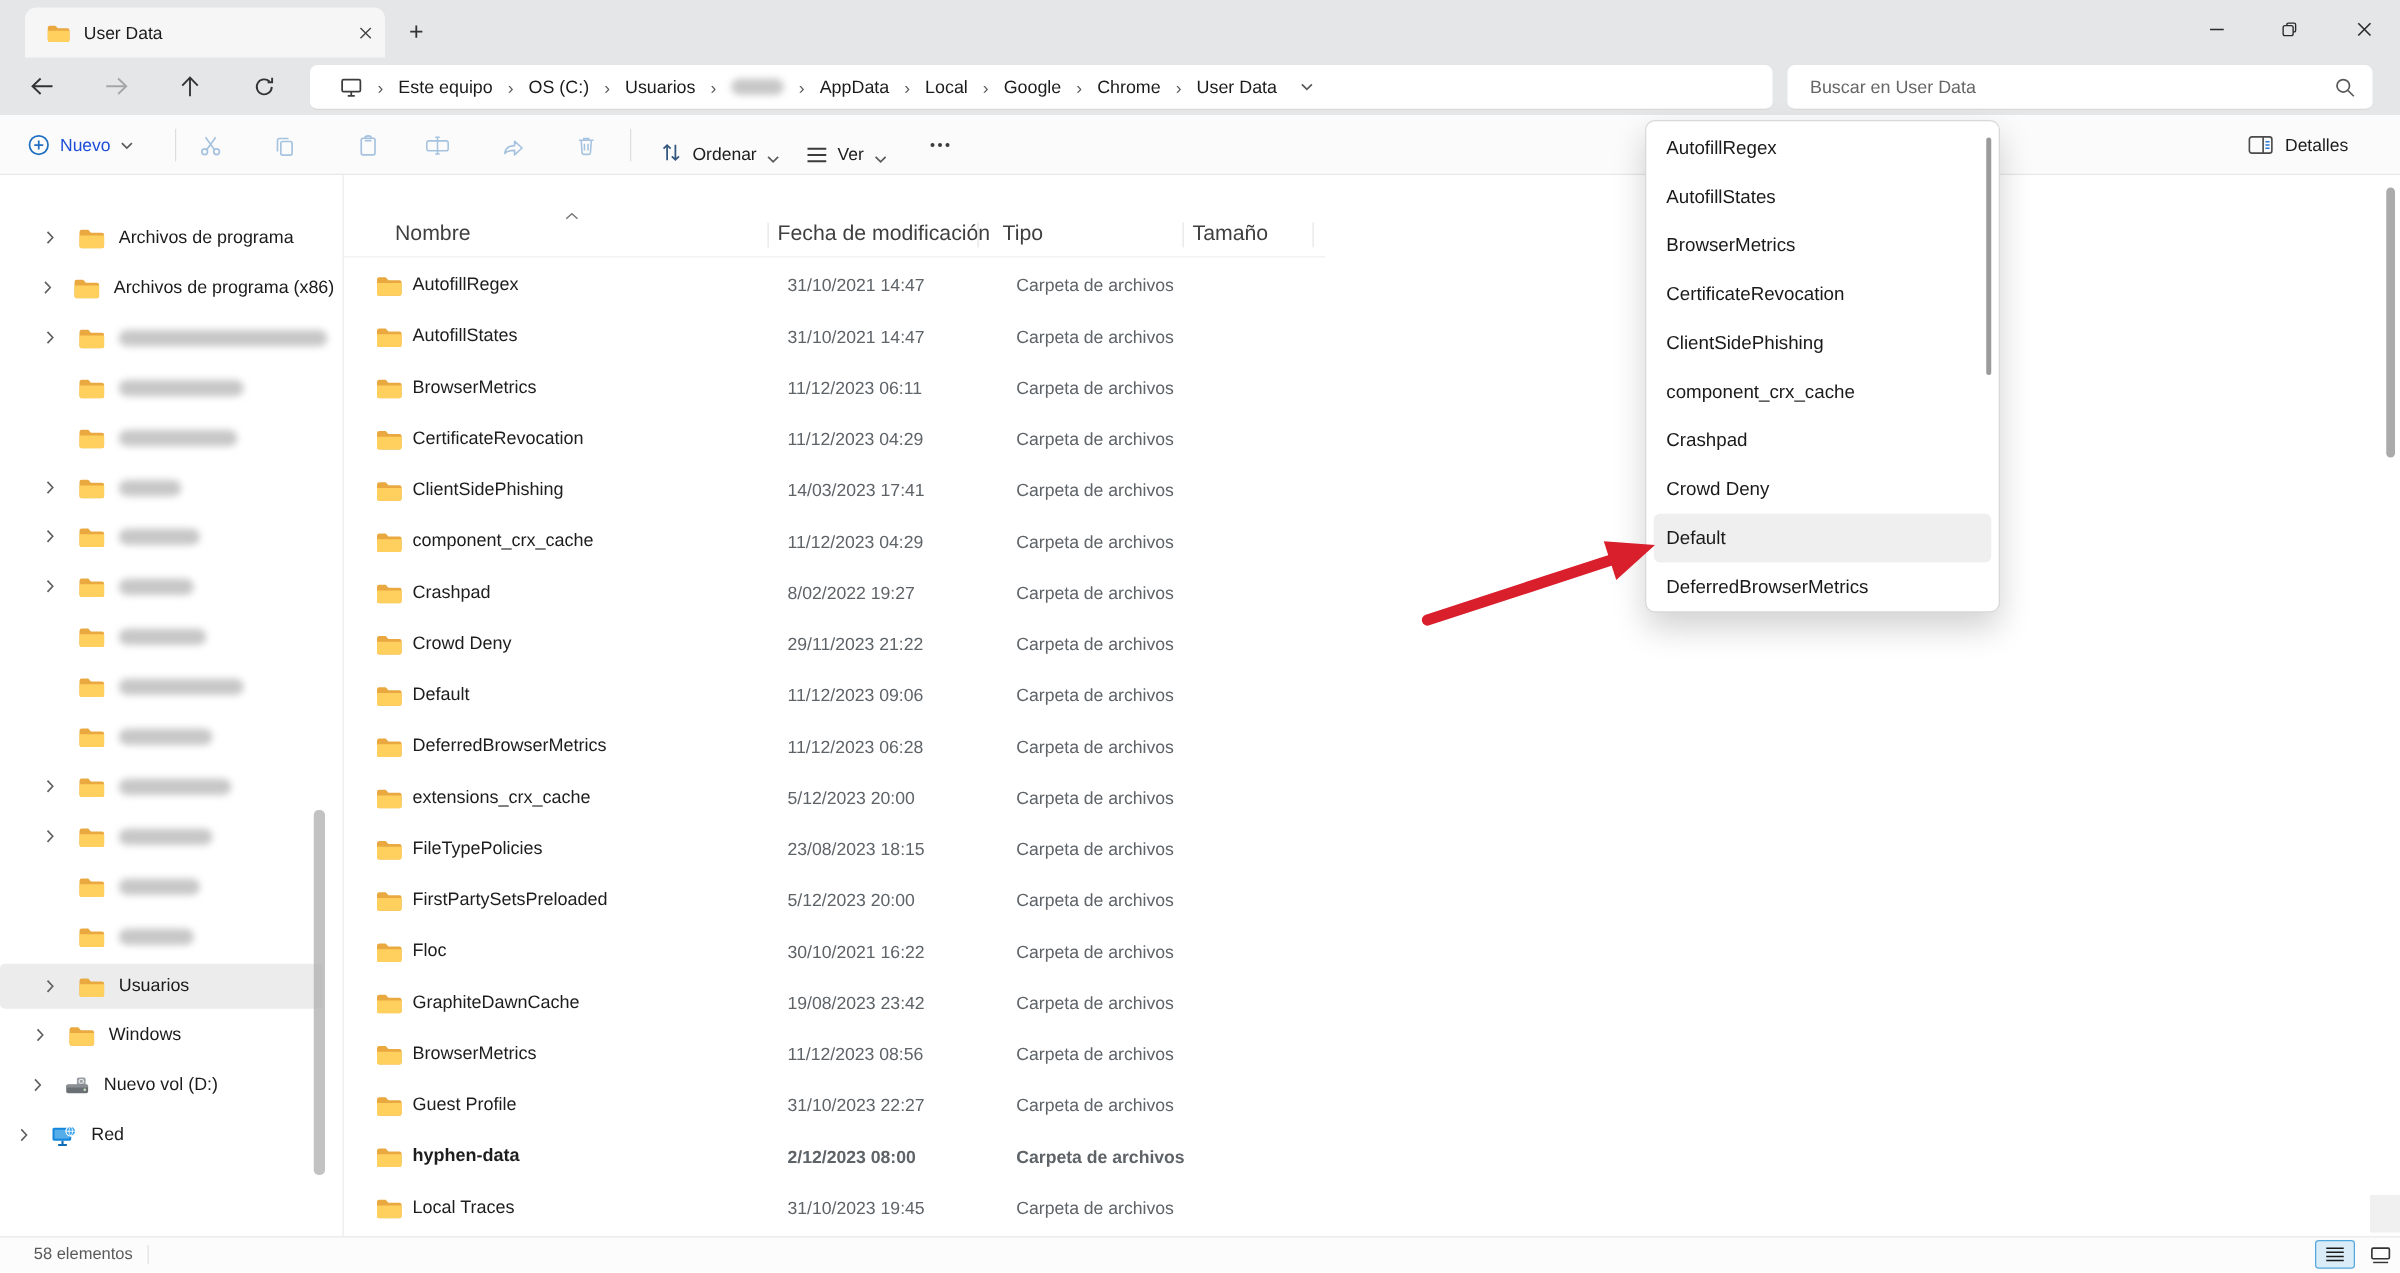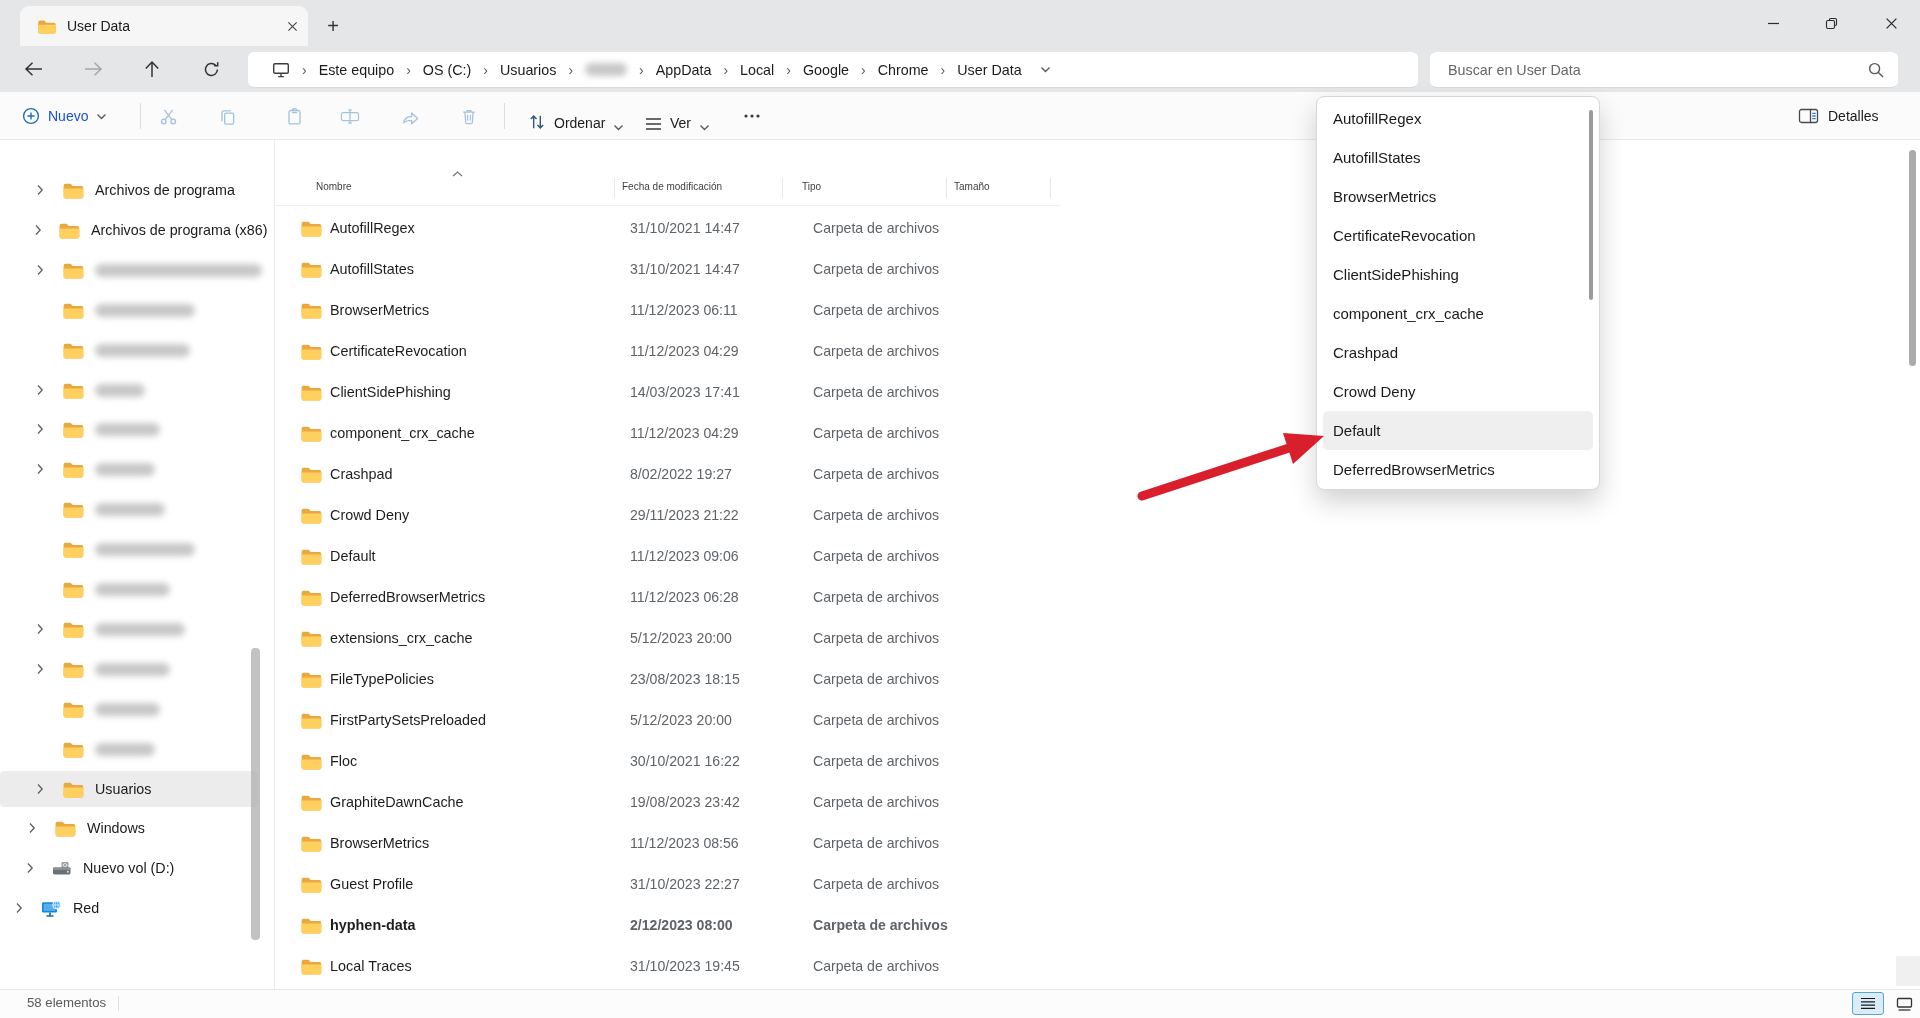--- a/index.html
+++ b/index.html
@@ -38,21 +38,21 @@
   .side-divider{left:274px;top:140px;width:1px;height:850px;background:#ECECEC;}
   .side-item{left:0;width:262px;height:40px;display:flex;align-items:center;box-sizing:border-box;}
   .side-item .hl{position:absolute;left:0;top:2px;right:4px;bottom:2px;background:#ECECEC;border-radius:4px;z-index:0;}
   .side-item>*{position:relative;z-index:1;}
   .tchev{width:12px;display:flex;justify-content:center;}
   .side-label{margin-left:11px;font-size:14.3px;color:#1b1b1b;white-space:nowrap;}
   .side-icon{margin-left:16px;display:flex;align-items:center;}
   .blurblob{display:inline-block;height:13px;border-radius:7px;background:#C7C7C7;filter:blur(3px);}
   .side-scroll{left:251px;top:648px;width:9px;height:292px;background:#B3B3B3;border-radius:4px;opacity:.8;}
   
-  .col-head{top:172px;height:30px;line-height:30px;font-size:10px;color:#3F3F3F;white-space:nowrap;}
+  .col-head{top:172px;height:30px;line-height:30px;font-size:17px;color:#3F3F3F;white-space:nowrap;}
   .col-sep{top:178px;width:1px;height:20px;background:#E6E6E6;}
   .head-underline{left:274px;top:205px;width:786px;height:1px;background:#F0F0F0;}
   .sort-caret{left:452px;top:163px;}
   .row{position:absolute;left:0;width:1620px;height:41px;}
   .cell{position:absolute;top:0;height:41px;line-height:41px;white-space:nowrap;}
   .c-icon{left:26px;top:12px;height:17px;}
   .c-name{left:56px;font-size:14.4px;color:#1d1d1d;}
   .c-date{left:356px;font-size:14.1px;color:#5E6368;}
   .c-type{left:539px;font-size:14.1px;color:#5E6368;}
   .main-scroll{left:1909px;top:150px;width:7px;height:216px;background:#ABABAB;border-radius:4px;}

